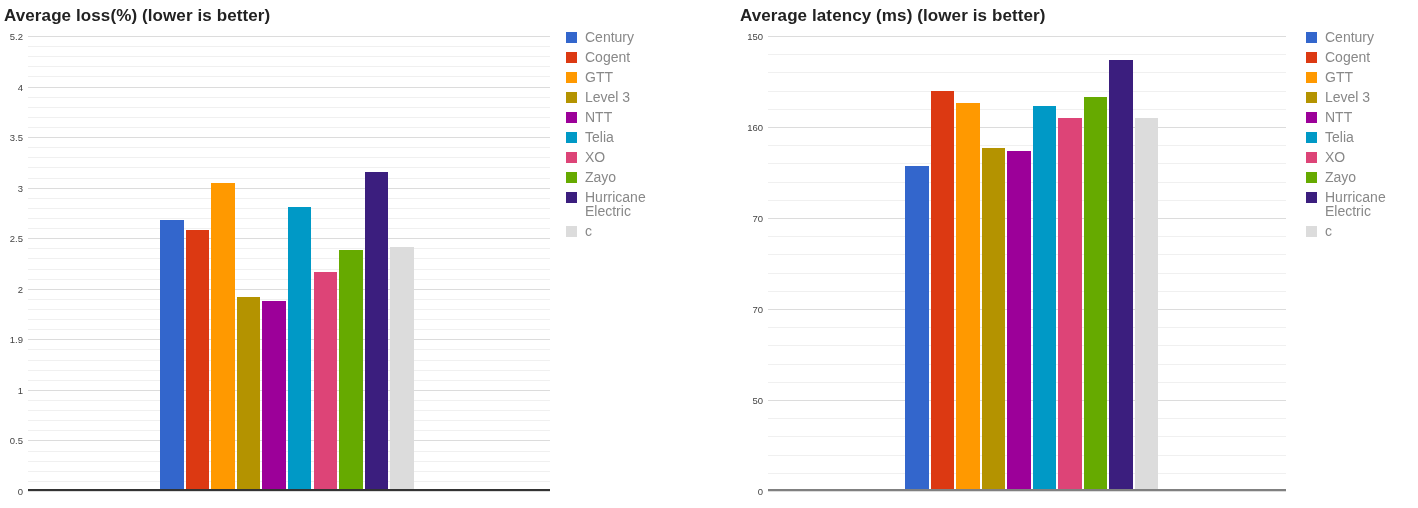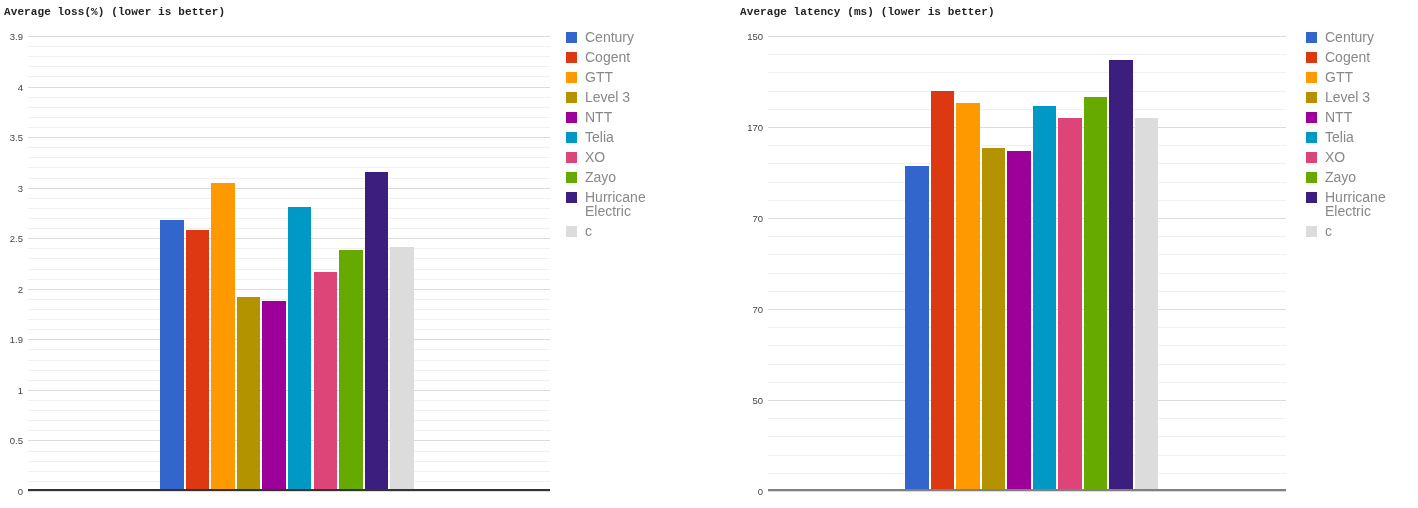--- a/index.html
+++ b/index.html
@@ -20,26 +20,25 @@
     position: absolute;
     top: 0;
     height: 508px;
     background: #ffffff;
   }
   #panel-loss   { left: 0px;   width: 708px; }
   #panel-latency{ left: 710px; width: 708px; }
 
   .chart-title {
     position: absolute;
-    font-size: 11px;
+    font-size: 17px;
     font-weight: bold;
     color: #222222;
     letter-spacing: 0.1px;
     white-space: nowrap;
-    font-family: Liberation Mono, monospace;
   }
   #panel-loss .chart-title    { left: 4px;  top: 6px; }
   #panel-latency .chart-title { left: 30px; top: 6px; }
 
   
   .plot {
     position: absolute;
     top: 36px;
   }
   #panel-loss .plot    { left: 28px; width: 522px; height: 455px; }
@@ -153,21 +152,21 @@
           <div class="gl minor" style="top: 111px;"></div>
           <div class="gl minor" style="top: 91px;"></div>
           <div class="gl minor" style="top: 81px;"></div>
           <div class="gl minor" style="top: 71px;"></div>
           <div class="gl minor" style="top: 61px;"></div>
           <div class="gl minor" style="top: 40px;"></div>
           <div class="gl minor" style="top: 30px;"></div>
           <div class="gl minor" style="top: 20px;"></div>
           <div class="gl minor" style="top: 10px;"></div>
           <div class="gl major" style="top: 0px;"></div>
-          <div class="ytick" style="top: 0px;">3.9</div>
+          <div class="ytick" style="top: 0px;">5.2</div>
           <div class="gl major" style="top: 51px;"></div>
           <div class="ytick" style="top: 51px;">4</div>
           <div class="gl major" style="top: 101px;"></div>
           <div class="ytick" style="top: 101px;">3.5</div>
           <div class="gl major" style="top: 152px;"></div>
           <div class="ytick" style="top: 152px;">3</div>
           <div class="gl major" style="top: 202px;"></div>
           <div class="ytick" style="top: 202px;">2.5</div>
           <div class="gl major" style="top: 253px;"></div>
           <div class="ytick" style="top: 253px;">2</div>
@@ -259,21 +258,21 @@
           <div class="gl minor" style="top: 146px;"></div>
           <div class="gl minor" style="top: 127px;"></div>
           <div class="gl minor" style="top: 109px;"></div>
           <div class="gl minor" style="top: 73px;"></div>
           <div class="gl minor" style="top: 55px;"></div>
           <div class="gl minor" style="top: 36px;"></div>
           <div class="gl minor" style="top: 18px;"></div>
           <div class="gl major" style="top: 0px;"></div>
           <div class="ytick" style="top: 0px;">150</div>
           <div class="gl major" style="top: 91px;"></div>
-          <div class="ytick" style="top: 91px;">170</div>
+          <div class="ytick" style="top: 91px;">160</div>
           <div class="gl major" style="top: 182px;"></div>
           <div class="ytick" style="top: 182px;">70</div>
           <div class="gl major" style="top: 273px;"></div>
           <div class="ytick" style="top: 273px;">70</div>
           <div class="gl major" style="top: 364px;"></div>
           <div class="ytick" style="top: 364px;">50</div>
           <div class="gl major" style="top: 455px;"></div>
           <div class="ytick" style="top: 455px;">0</div>
         </div>
       <div class="bars" id="bars-latency">

